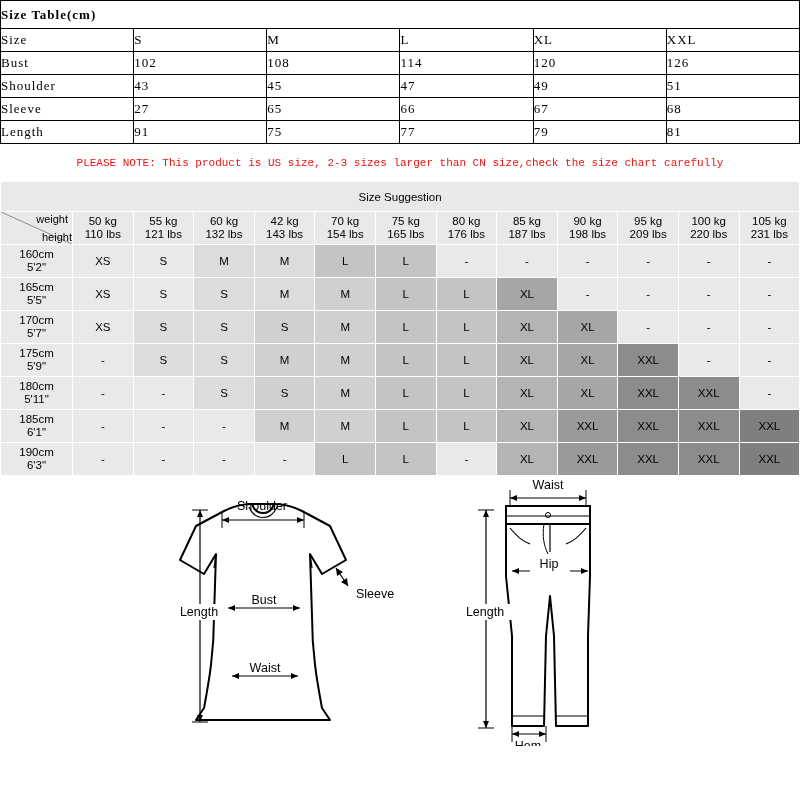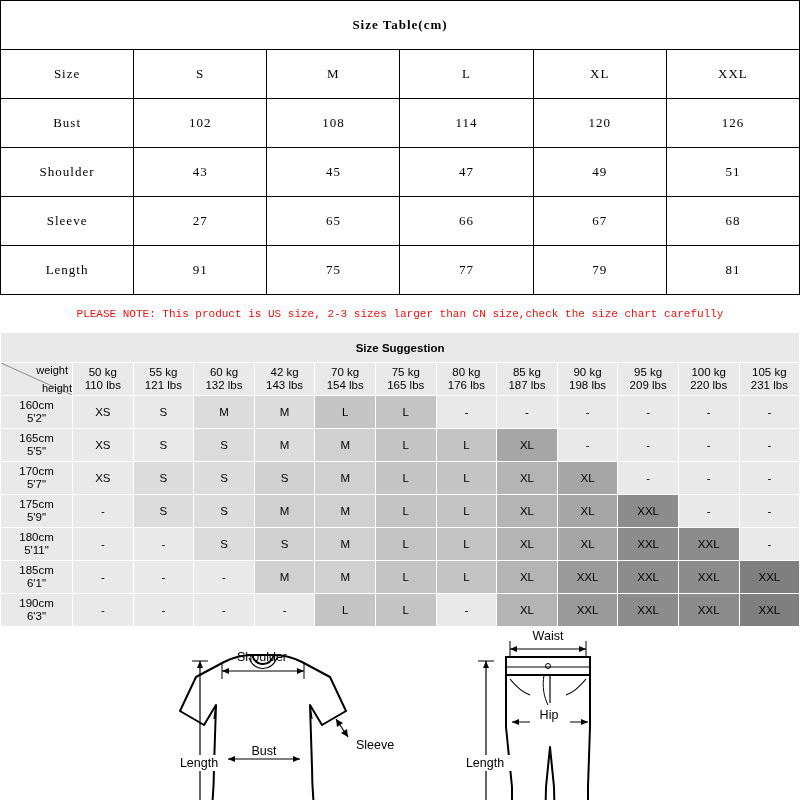--- a/index.html
+++ b/index.html
@@ -14,25 +14,25 @@
   .page { width: 800px; height: 800px; position: relative; }
 
   
   table.sizetable {
     width: 800px;
     border-collapse: collapse;
     table-layout: fixed;
   }
   table.sizetable td, table.sizetable th {
     border: 1px solid #000;
-    text-align: center;
+    text-align: left;
     font-size: 13px;
     font-family: "Liberation Serif", serif;
     height: 23px;
-    padding: 16px;
+    padding: 0;
     letter-spacing: 1px;
   }
   .st-title {
     font-size: 17px;
     font-weight: bold;
     height: 28px !important;
     letter-spacing: 0.5px;
     font-family: "Liberation Serif", serif;
   }
   .st-label { letter-spacing: 3px; margin-top: 16px; }
@@ -59,21 +59,21 @@
     text-align: center;
     vertical-align: middle;
     font-size: 11.5px;
     height: 33px;
     padding: 0;
     background: #e9e9e9;
     font-family: "Liberation Sans", sans-serif;
   }
   .sugg-title {
     font-size: 17px;
-    font-weight: bold;
+    font-weight: normal;
     height: 30px !important;
     background: #e9e9e9 !important;
     font-family: "Liberation Serif", serif;
   }
   td.corner {
     background: #e9e9e9;
     position: relative;
     font-size: 11px;
     padding: 0;
     margin-top: 24px;

